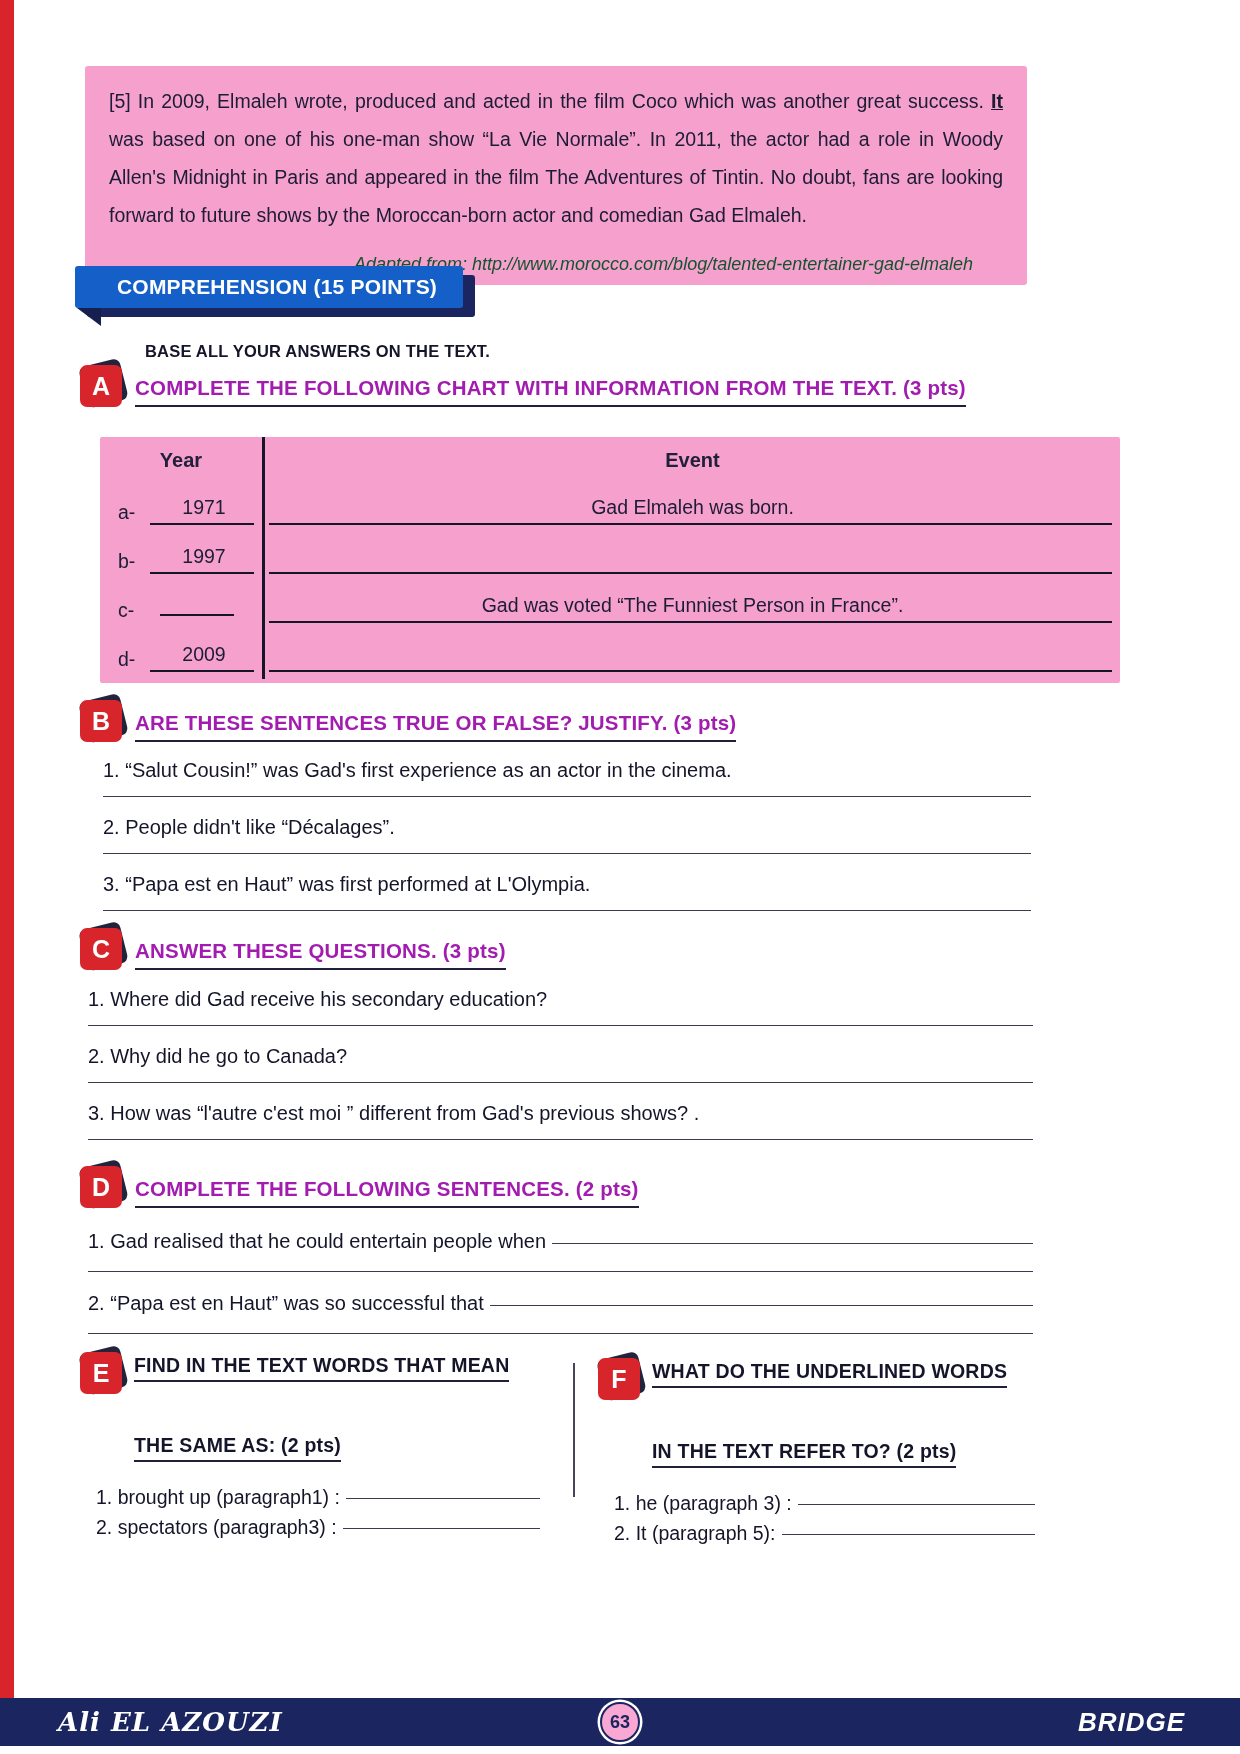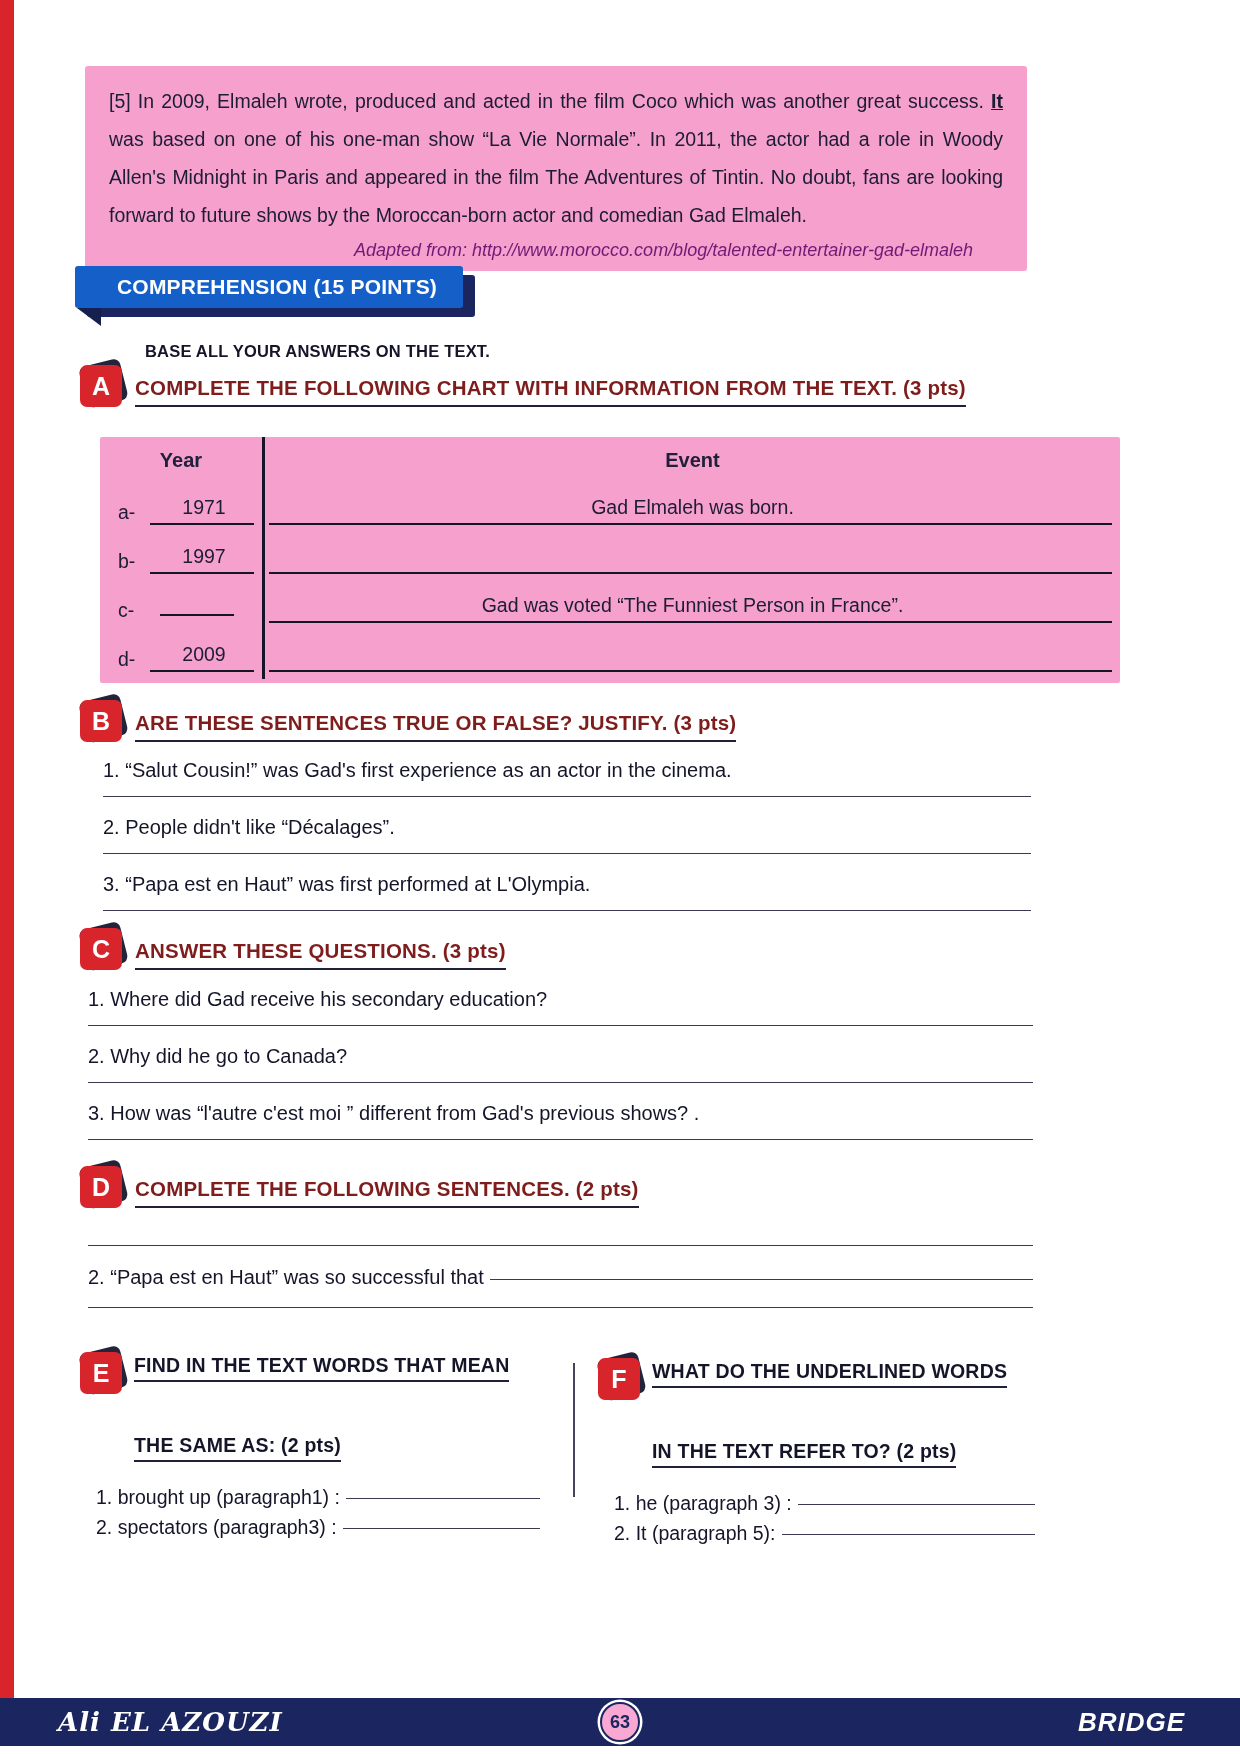--- a/index.html
+++ b/index.html
@@ -12,35 +12,35 @@
     overflow:hidden;
   }
 
   
   .left-bar { position:absolute; left:0; top:0; width:14px; height:1698px; background:#d9242b; }
 
   
   .passage { position:absolute; left:85px; top:66px; width:942px; background:#F6A0CD; padding:16px 24px 10px 24px; border-radius:3px; }
   .passage-text { font-size:19.5px; line-height:38px; text-align:justify; color:#1c1c34; }
   .passage-text .ul { font-weight:bold; text-decoration:underline; }
-  .passage-source { font-size:18px; font-style:italic; text-align:right; margin-top:6px; padding-right:30px; color:#701a75; }
+  .passage-source { font-size:18px; font-style:italic; text-align:right; margin-top:20px; padding-right:30px; color:#14532d; }
 
   
   .ribbon-wrap { position:absolute; left:75px; top:266px; width:410px; height:70px; }
   .ribbon-shadow { position:absolute; left:12px; top:9px; width:388px; height:42px; background:#1B2660; border-radius:3px; }
   .ribbon { position:absolute; left:0; top:0; width:388px; height:42px; background:#1560C8; color:#fff; font-weight:bold; font-size:21px; line-height:42px; padding-left:42px; border-radius:3px; letter-spacing:0.2px; }
   .ribbon-fold { position:absolute; left:2px; top:42px; width:0; height:0; border-top:18px solid #15204f; border-left:24px solid transparent; }
   .base-note { position:absolute; left:145px; top:322px; font-size:16.5px; font-weight:bold; color:#15152a; letter-spacing:0.2px;margin-top:20px; }
 
   
   .sec-head { position:absolute; display:flex; align-items:flex-end; gap:13px; }
   .badge { position:relative; width:42px; height:42px; flex:0 0 42px; }
   .badge::before { content:""; position:absolute; inset:0; background:#23233c; border-radius:7px; transform:rotate(-14deg) translate(3px,-2px); }
   .badge-face { position:absolute; inset:0; background:#D8252B; border-radius:7px; color:#fff; font-weight:bold; font-size:25px; display:flex; align-items:center; justify-content:center; }
-  .sec-title { font-size:20.5px; font-weight:bold; color:#7f1d1d; border-bottom:2.5px solid #20203a; padding-bottom:5px; letter-spacing:0.2px; }
+  .sec-title { font-size:20.5px; font-weight:bold; color:#a21caf; border-bottom:2.5px solid #20203a; padding-bottom:5px; letter-spacing:0.2px; }
 
   
   .chart { position:absolute; left:100px; top:437px; width:1020px; background:#F6A0CD; padding-bottom:4px; border-radius:2px;text-align:right; }
   .chart-head { display:grid; grid-template-columns:162px 1fr; height:46px; }
   .chart-head .hy { display:flex; align-items:center; justify-content:center; font-weight:bold; font-size:20px; }
   .chart-head .he { display:flex; align-items:center; justify-content:center; font-weight:bold; font-size:20px; border-left:3px solid #15152a; }
   .chart-row { display:grid; grid-template-columns:46px 116px 1fr; height:49px; }
   .row-label { font-size:19.5px; display:flex; align-items:flex-end; padding:0 0 8px 18px; color:#1c1c34; }
   .cell-year { position:relative; display:flex; align-items:center; justify-content:center; font-size:19.5px; color:#1c1c34; }
   .cell-event { position:relative; border-left:3px solid #15152a; display:flex; align-items:center; justify-content:center; font-size:19.5px; color:#1c1c34; }
@@ -179,20 +179,24 @@
   <div class="ansline"></div>
 </div>
 
 <div class="sec-head" style="left:80px; top:1166px;">
   <span class="badge">
     <span class="badge-face">D</span>
   </span>
   <span class="sec-title">COMPLETE THE FOLLOWING SENTENCES. (2 pts)</span>
 </div>
 <div class="qlist" style="left:88px; top:1228px; width:945px;">
+  <div class="d-row">
+    <span>1. Gad realised that he could entertain people when</span>
+    <span class="fill-line"></span>
+  </div>
   <div class="d-full"></div>
   <div class="d-row">
     <span>2. “Papa est en Haut” was so successful that </span>
     <span class="fill-line"></span>
   </div>
   <div class="d-full"></div>
 </div>
 
 <div class="col" style="left:80px; top:1352px; width:460px;">
   <div class="col-head">

